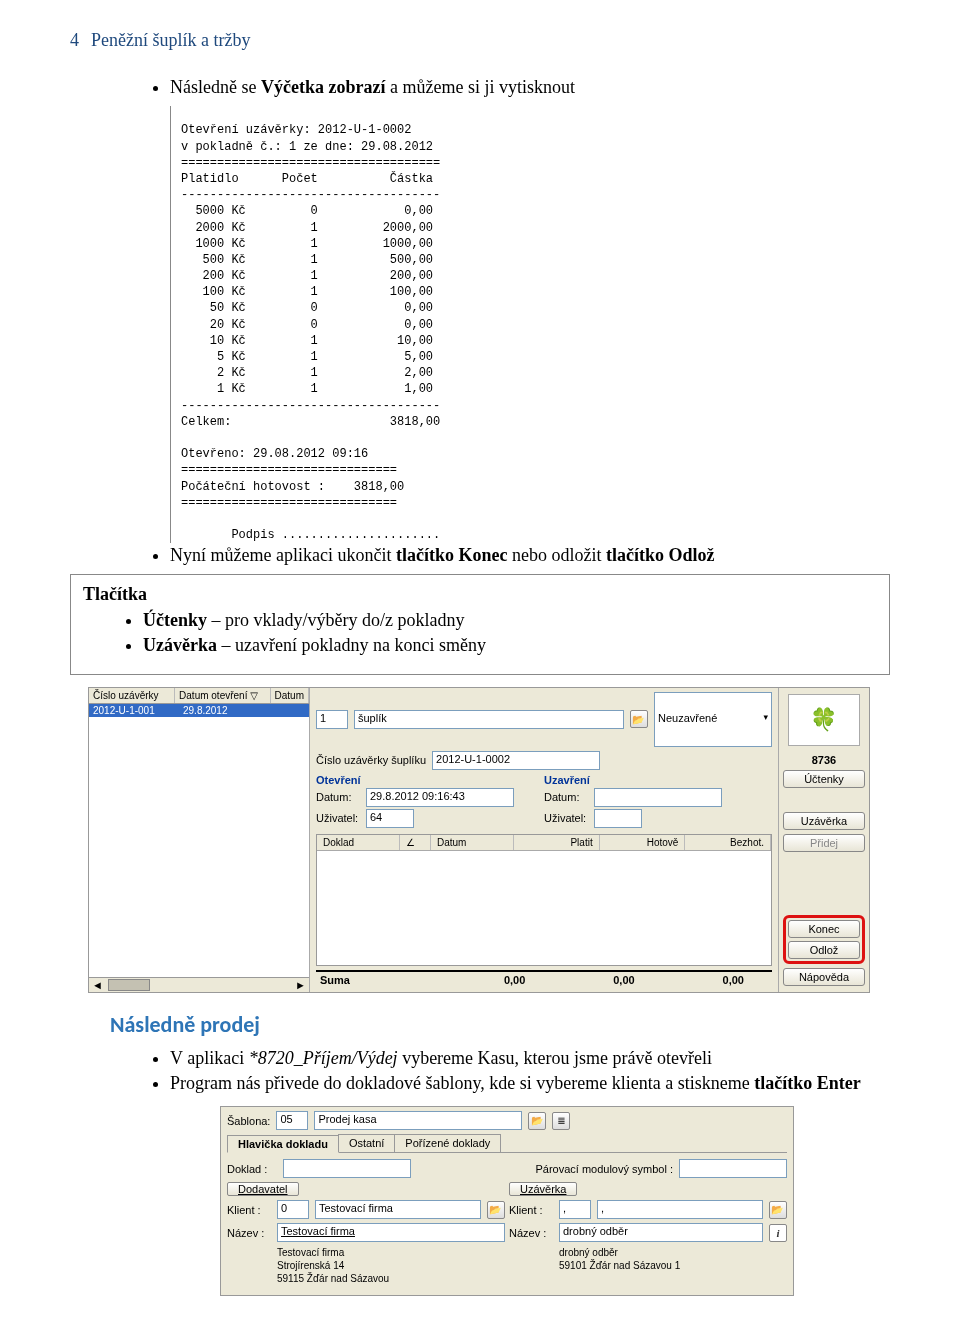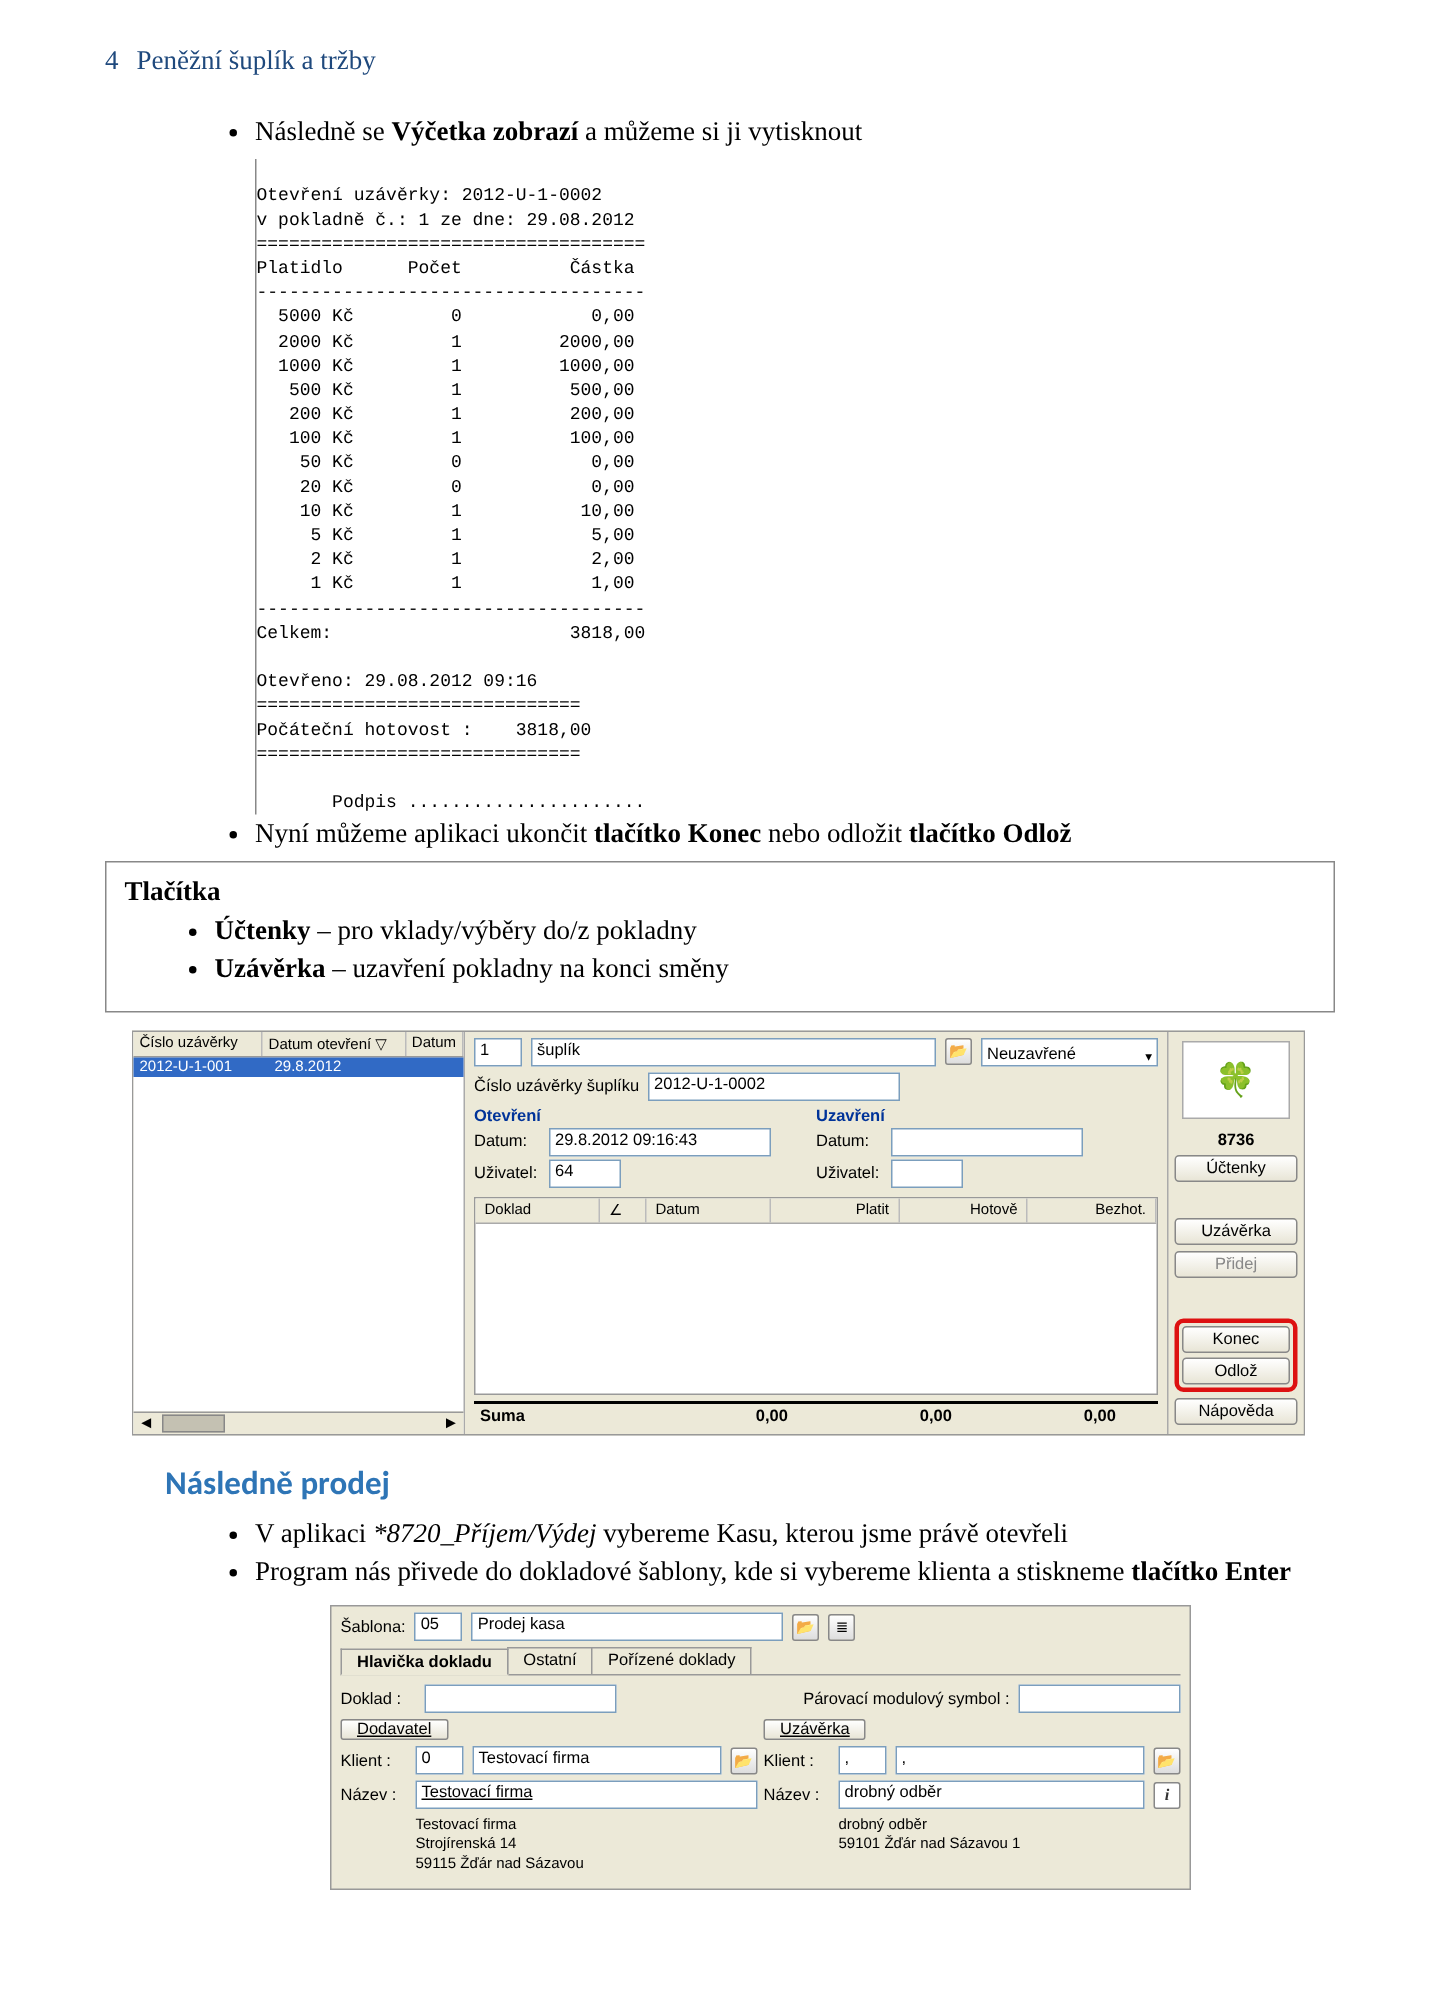--- a/index.html
+++ b/index.html
@@ -37,21 +37,21 @@
   ul.bullets.small-indent {
     padding-left: 60px;
   }
   .mono-block {
     font-family: "Courier New", monospace;
     font-size: 12px;
     white-space: pre;
     margin-left: 100px;
     line-height: 1.35;
     border-left: 1px solid #888;
-    padding-left: 0;
+    padding-left: 10px;
   }
   .callout {
     border: 1px solid #888;
     padding: 6px 12px 10px 12px;
     margin: 6px 0 12px 0;
     font-size: 18px;
     line-height: 1.45;
     background: #fff;
   }
   .callout-title { font-weight: bold; }
@@ -110,26 +110,26 @@
   .inp {
     background: #fff;
     border: 1px solid #7b9ebd;
     padding: 1px 3px;
     height: 15px;
     font-size: 11px;
   }
   .sel {
     background: #fff;
     border: 1px solid #7b9ebd;
-    padding: 1px 3px;
+    padding: 19px 3px;
     height: 15px;
     font-size: 11px;
     color: #000;
     display: flex;
-    align-items: flex-end;
+    align-items: flex-start;
     justify-content: space-between;
   }
   .chev { font-size: 9px; color: #000; }
   .group-label { color: #003399; font-weight: bold; font-size: 11px; }
   .mid-groups { display: flex; }
   .mid-group { flex: 1; }
   .mid-group .frow { display: flex; align-items: center; gap: 6px; margin-top: 2px; }
   .mid-table {
     background: #fff;
     border: 1px solid #999;

